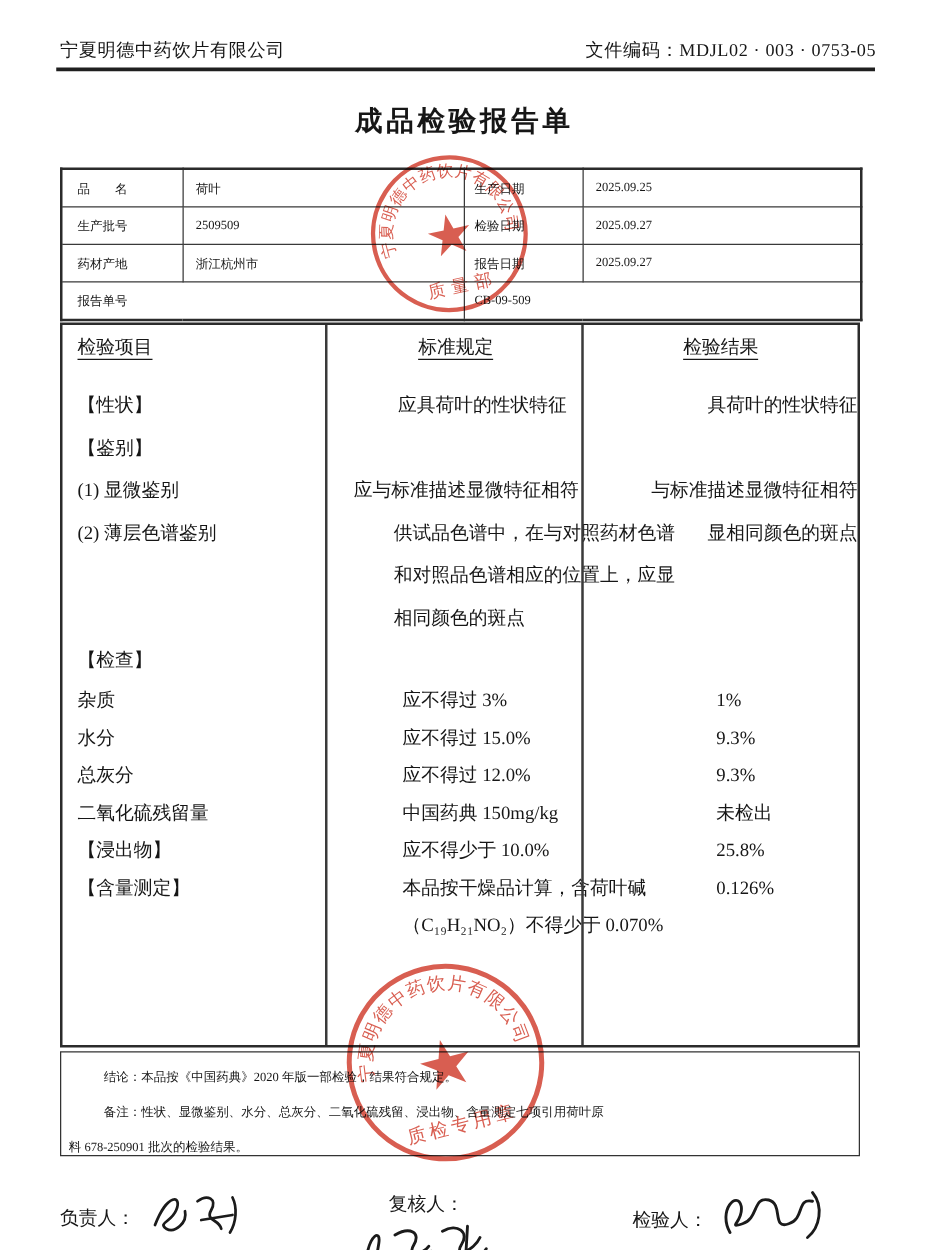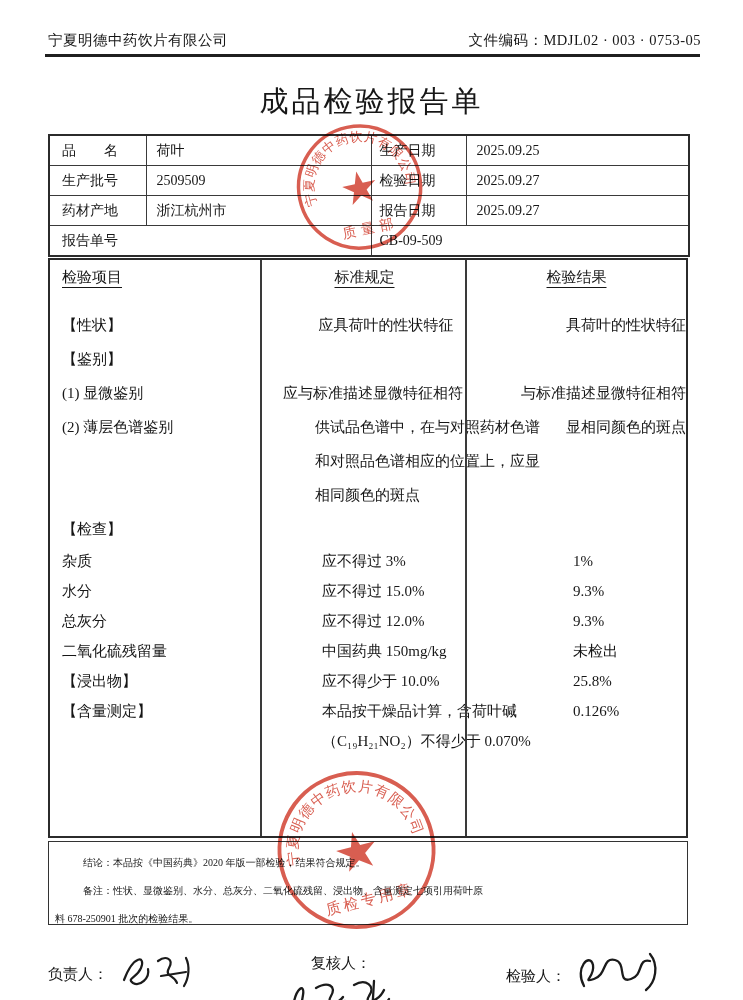--- a/index.html
+++ b/index.html
@@ -7,24 +7,24 @@
     width:743px;height:1000px;position:relative;background:#ffffff;
     font-family:"Liberation Serif","DejaVu Serif",serif;color:#161616;
     overflow:hidden;
   }
   
   .doc-header{position:absolute;top:31px;left:48px;right:42px;display:flex;
     justify-content:space-between;font-size:14.5px;letter-spacing:.5px;}
   .header-rule{position:absolute;top:54px;left:45px;width:655px;height:2.5px;background:#1f1f1f;}
   
   .title{position:absolute;top:82px;left:0;width:100%;text-align:center;
-    font-size:29px;font-weight:normal;letter-spacing:3px;}
+    font-size:22px;font-weight:bold;letter-spacing:3px;}
   
   table.info{position:absolute;top:134px;left:48px;width:640px;border-collapse:collapse;
-    font-size:14px;table-layout:fixed;padding-left:23px;}
+    font-size:10px;table-layout:fixed;padding-left:23px;}
   table.info td{border:1.5px solid #3a3a3a;height:29px;padding:0 0 0 10px;white-space:nowrap;overflow:visible;}
   table.info{border:2px solid #2b2b2b;}
   table.info td.lab{padding-left:12px;}
   table.info td.lab2{padding-left:8px;}
   
   .ttable{position:absolute;top:258px;left:48px;width:640px;height:580px;
     border:2px solid #2b2b2b;box-sizing:border-box;font-size:15px;}
   .vline{position:absolute;top:0;bottom:0;width:1.5px;background:#3a3a3a;}
   .vline.v1{left:210px;}
   .vline.v2{left:415px;}

